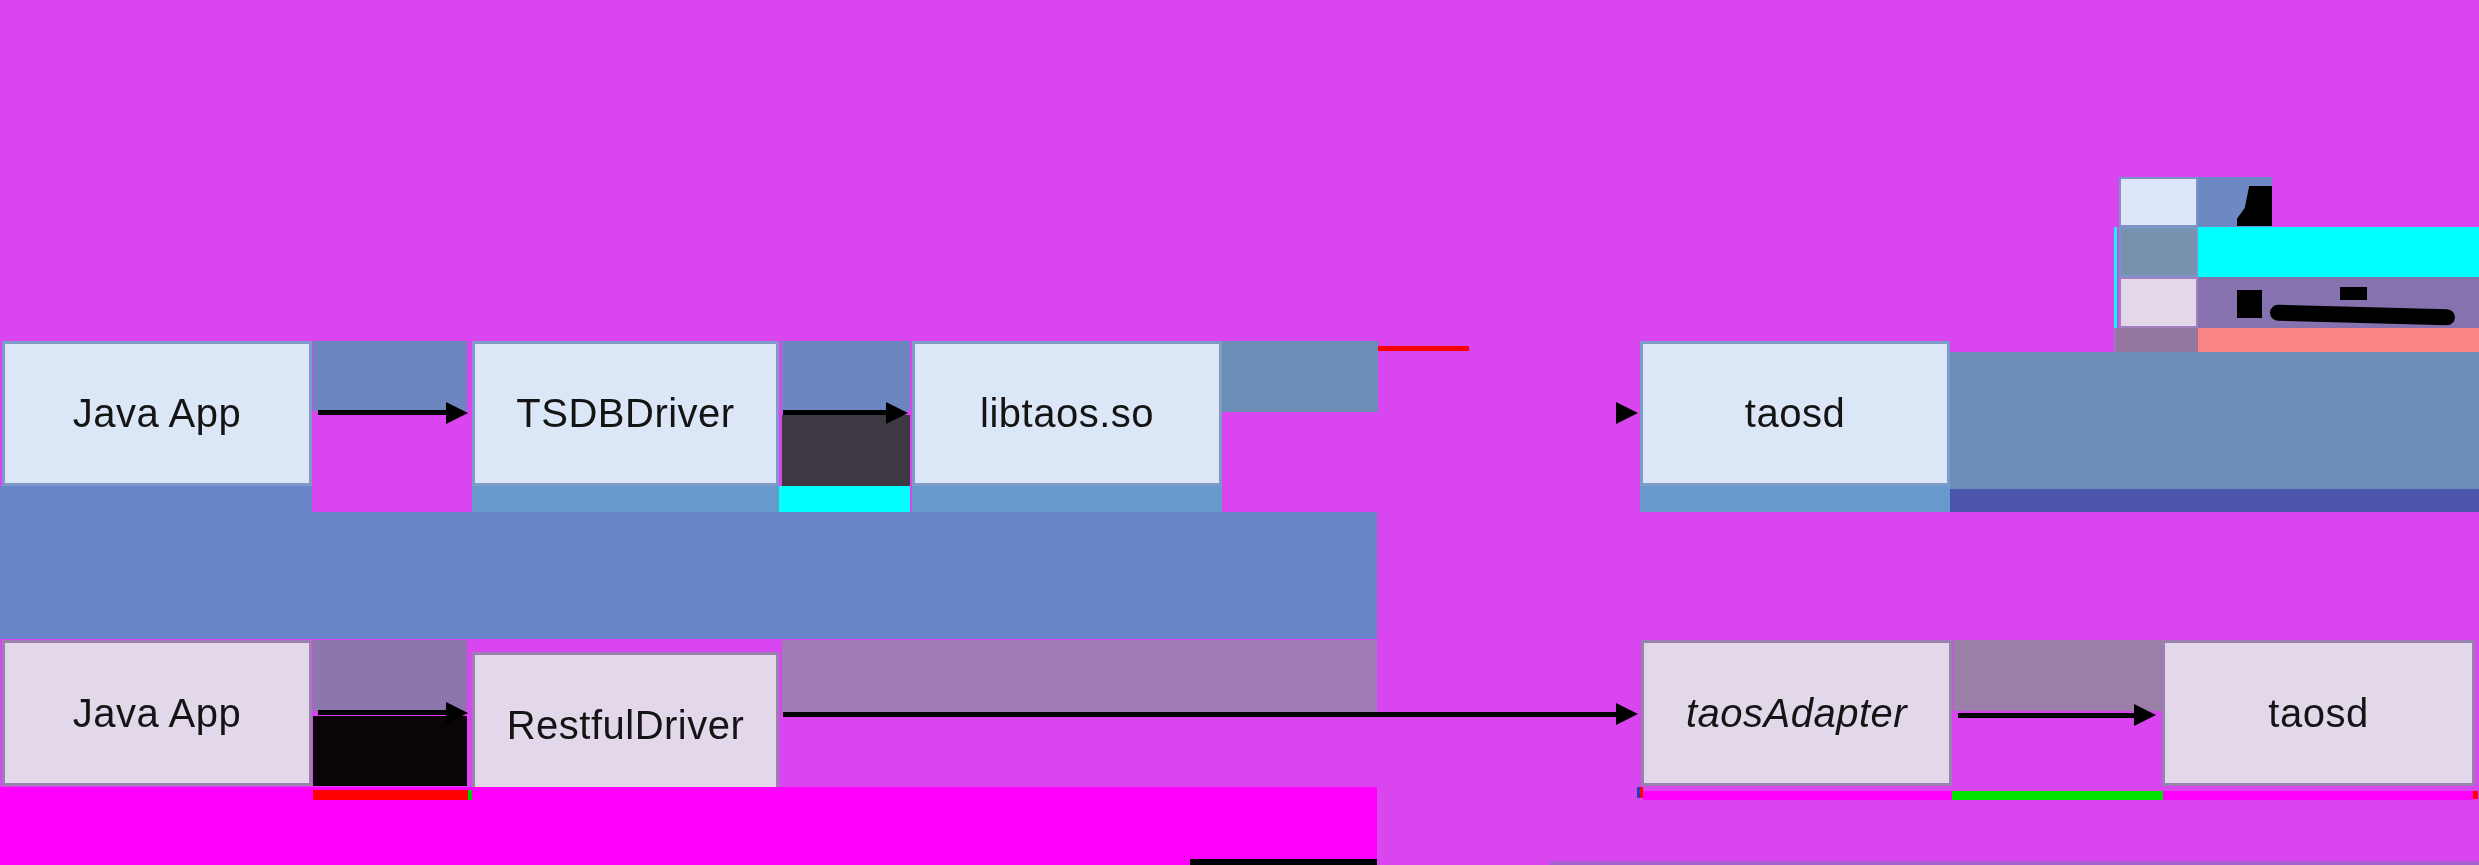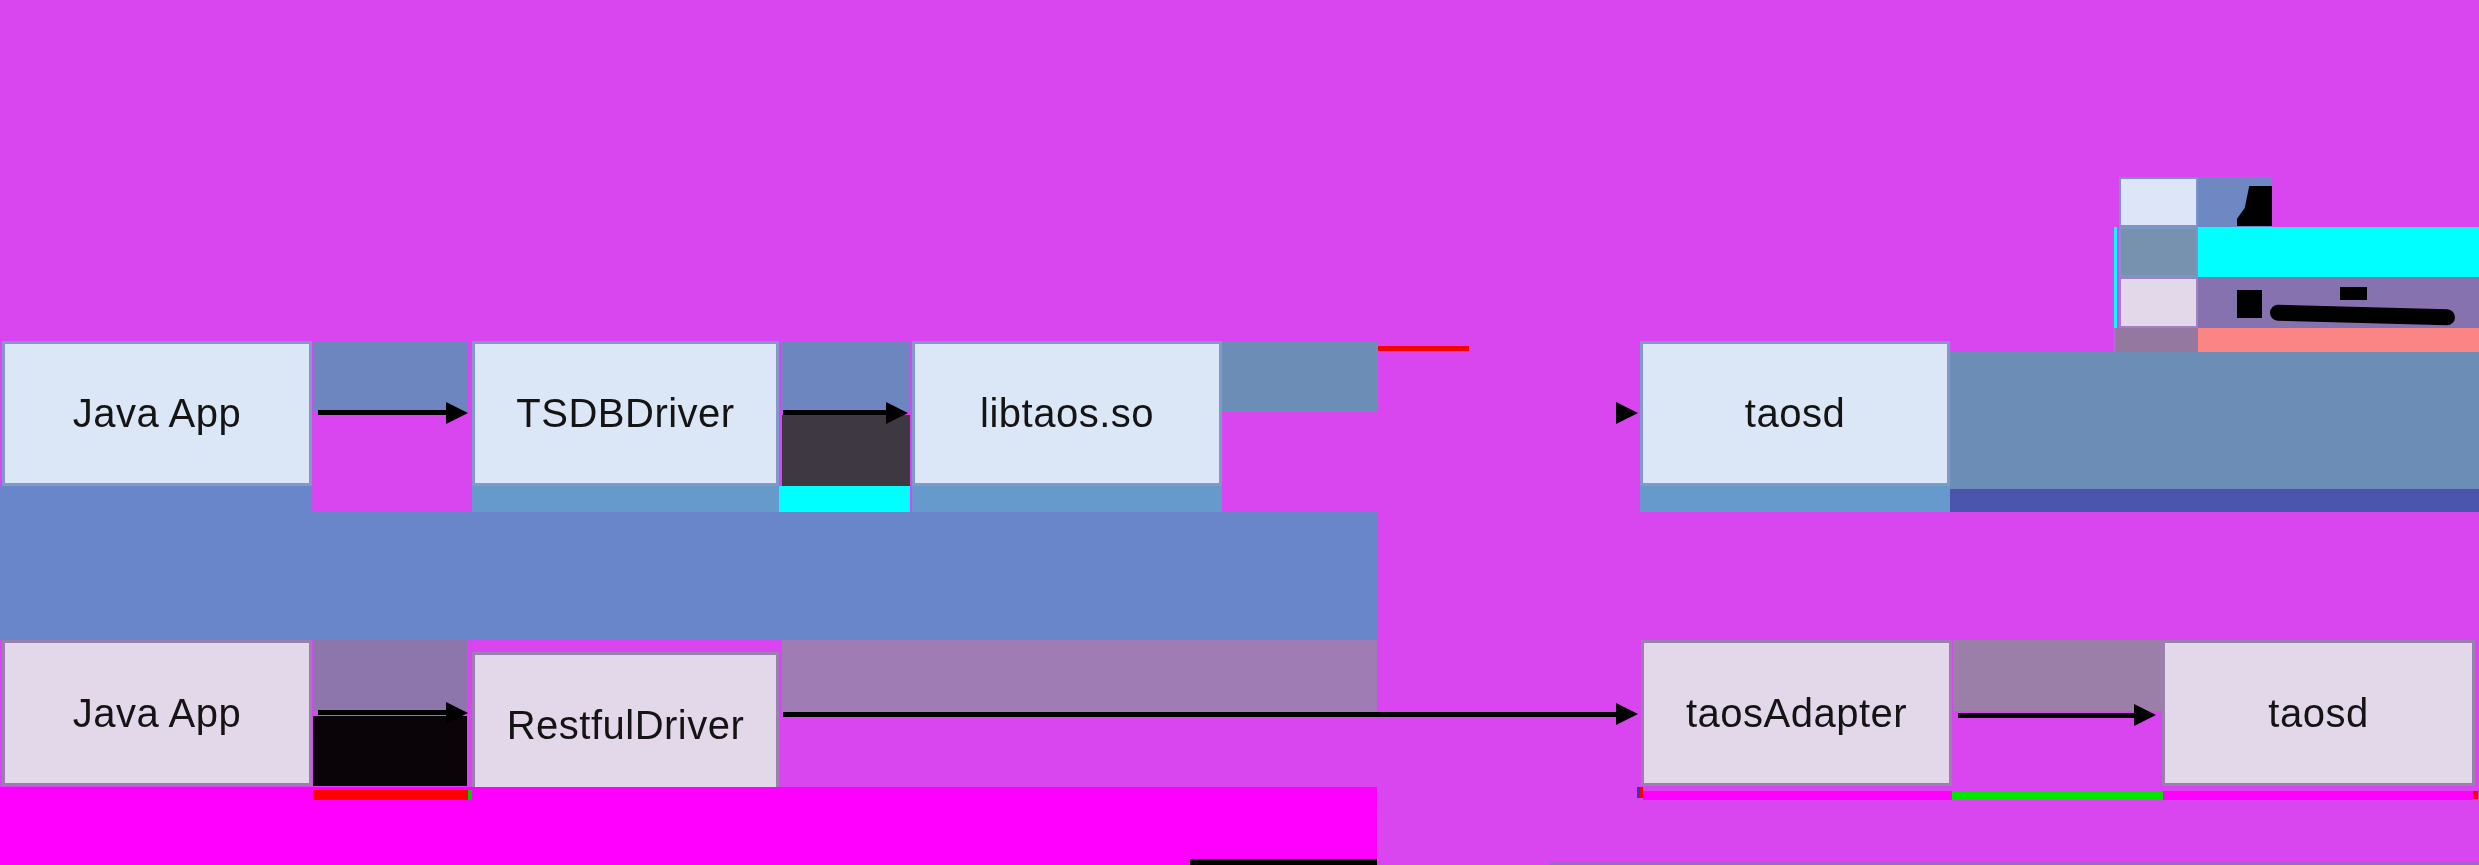--- a/index.html
+++ b/index.html
@@ -60,21 +60,21 @@
   <div class="r" style="left:313px;top:716px;width:154px;height:70px;background:#0a0308;"></div>
   <div class="r" style="left:782px;top:640px;width:595px;height:72px;background:#a07cb4;"></div>
   <div class="r" style="left:1953px;top:640px;width:209px;height:71px;background:#9b7fa9;"></div>
 
   <div class="box box-rest" style="left:2px;top:640px;width:310px;height:146px;">
     <span class="box-label">Java App</span>
   </div>
   <div class="box box-rest" style="left:472px;top:640px;width:307px;height:146px;margin-top:12px;">
     <span class="box-label">RestfulDriver</span>
   </div>
-  <div class="box box-rest" style="left:1641px;top:640px;width:311px;height:146px;">
+  <div class="box box-rest" style="left:1641px;top:640px;width:311px;height:146px;font-style:italic;">
     <span class="box-label">taosAdapter</span>
   </div>
   <div class="box box-rest" style="left:2162px;top:640px;width:313px;height:146px;">
     <span class="box-label">taosd</span>
   </div>
 
   <div class="aline" style="left:318px;top:710px;width:128px;"></div>
   <div class="ahead" style="left:446px;top:702px;"></div>
   <div class="aline" style="left:783px;top:712px;width:833px;"></div>
   <div class="ahead" style="left:1616px;top:703px;"></div>

